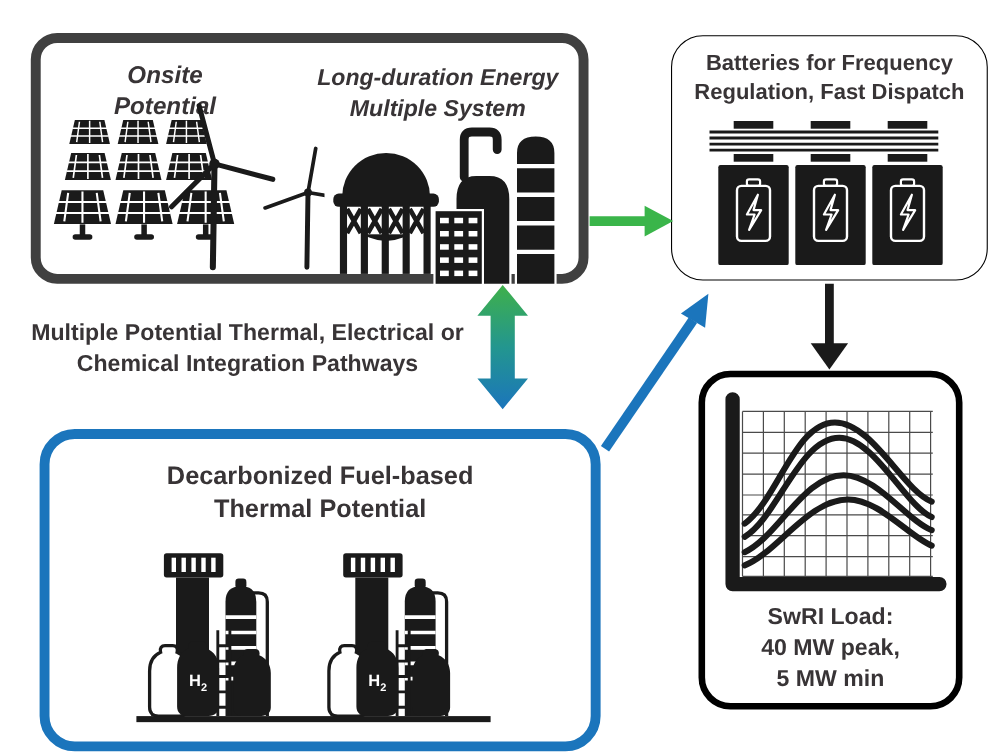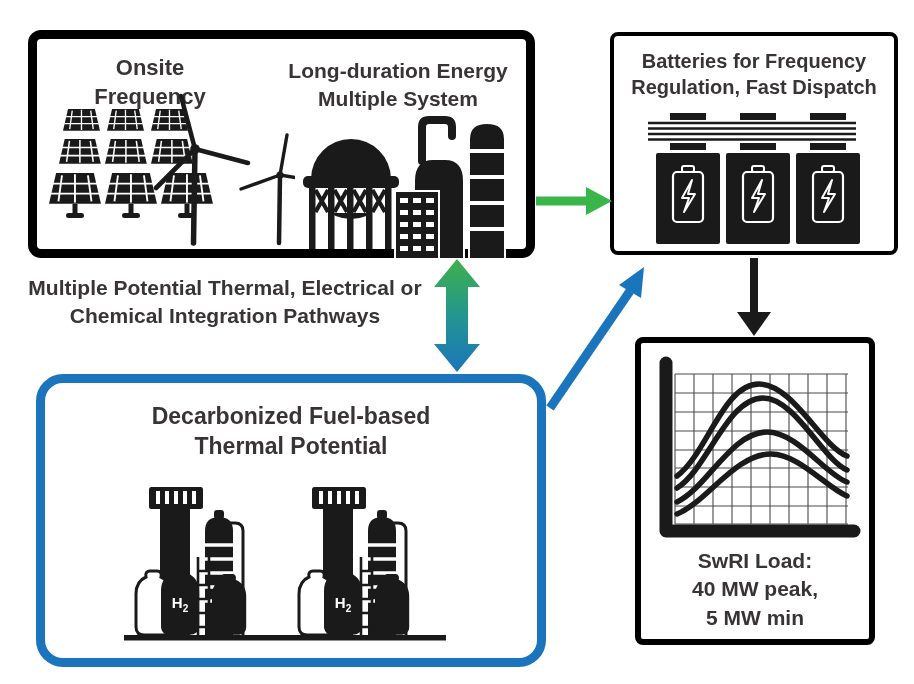--- a/index.html
+++ b/index.html
@@ -1,43 +1,43 @@
 <!DOCTYPE html>
 <html><head>
 <meta charset="utf-8">
 <style>
   html,body { margin:0; padding:0; background:#ffffff; }
   .canvas {
     position:relative; width:914px; height:684px; background:#ffffff;
     font-family:"Liberation Sans", sans-serif; color:#383436; overflow:hidden;
   }
   .box { position:absolute; background:#fff; box-sizing:border-box; }
-  .box.green  { border:9px solid #000000; border-radius:13px; }
+  .box.green  { border:9px solid #404040; border-radius:24px;font-style:italic; }
   .box.blue   { border:9px solid #1b75bc; border-radius:32px; }
-  .box.black  { border:4px solid #000000; border-radius:8px; }
+  .box.black  { border:1px solid #000000; border-radius:29px; }
   .label { position:absolute; text-align:center; font-weight:600; line-height:1.32; color:#383436; }
   .lbl-onsite      { left:18px; top:14px; width:190px; font-size:22px; font-weight:700; }
   .lbl-storage     { left:228px; top:18px; width:266px; font-size:21px;text-align:center; }
   .lbl-batteries   { left:0; top:12px; width:100%; font-size:20px; }
   .lbl-thermal     { left:0; top:18px; width:100%; font-size:23px; }
   .lbl-load        { left:0; top:204px; width:100%; font-size:21px; line-height:1.35; }
-  .lbl-pathways    { left:15px; top:274px; width:420px; font-size:21px; }
+  .lbl-pathways    { left:15px; top:289px; width:420px; font-size:21px; }
   .icon-abs { position:absolute; }
   .overlay { position:absolute; left:0; top:0; pointer-events:none; }
 </style>
 </head>
 <body>
 
 <div class="canvas">
 
   <div class="box green" style="left:28px; top:30px; width:507px; height:228px;">
 
     <div class="label lbl-onsite">
       <div>Onsite</div>
-      <div>Frequency</div>
+      <div>Potential</div>
     </div>
 
     <div class="label lbl-storage">
       <div>Long-duration Energy</div>
       <div>Multiple System</div>
     </div>
 
     <svg class="icon-abs" style="left:6px; top:46px;" width="252" height="162" viewBox="0 0 252 162">
       <defs>
         <g id="sp">
@@ -148,21 +148,21 @@
           <rect x="110" y="60" width="12" height="6" rx="2" stroke-width="2"></rect>
           <path d="M120 74 L110 92 L117 92 L112 106 L123 88 L116 88 Z" stroke-width="2" stroke-linejoin="round"></path>
           <rect x="171" y="66" width="30" height="50" rx="4" stroke-width="2.2"></rect>
           <rect x="180" y="60" width="12" height="6" rx="2" stroke-width="2"></rect>
           <path d="M190 74 L180 92 L187 92 L182 106 L193 88 L186 88 Z" stroke-width="2" stroke-linejoin="round"></path>
         </g>
       </g>
     </svg>
   </div>
 
-  <div class="box blue" style="left:36px; top:374px; width:510px; height:293px;border-radius:27px;">
+  <div class="box blue" style="left:36px; top:390px; width:510px; height:293px;">
     <div class="label lbl-thermal">
       <div>Decarbonized Fuel-based</div>
       <div>Thermal Potential</div>
     </div>
     <svg class="icon-abs" style="left:75px; top:92px;" width="330" height="175" viewBox="0 0 330 175">
       <defs>
         <path id="bottle" d="M10 6 c-1 -4 1 -6 4 -6 h7 c3 0 5 2 4 6 c7 3 11 9 11 17 v33 c0 5 -4 8 -9 8 H8 c-5 0 -8 -3 -8 -8 V23 c0 -8 3 -14 10 -17 z"></path>
         <g id="tg-unit">
 
           <path d="M4 148 V104 Q4 96 12 96 H26" stroke="#1a1a1a" stroke-width="3" fill="none"></path>

